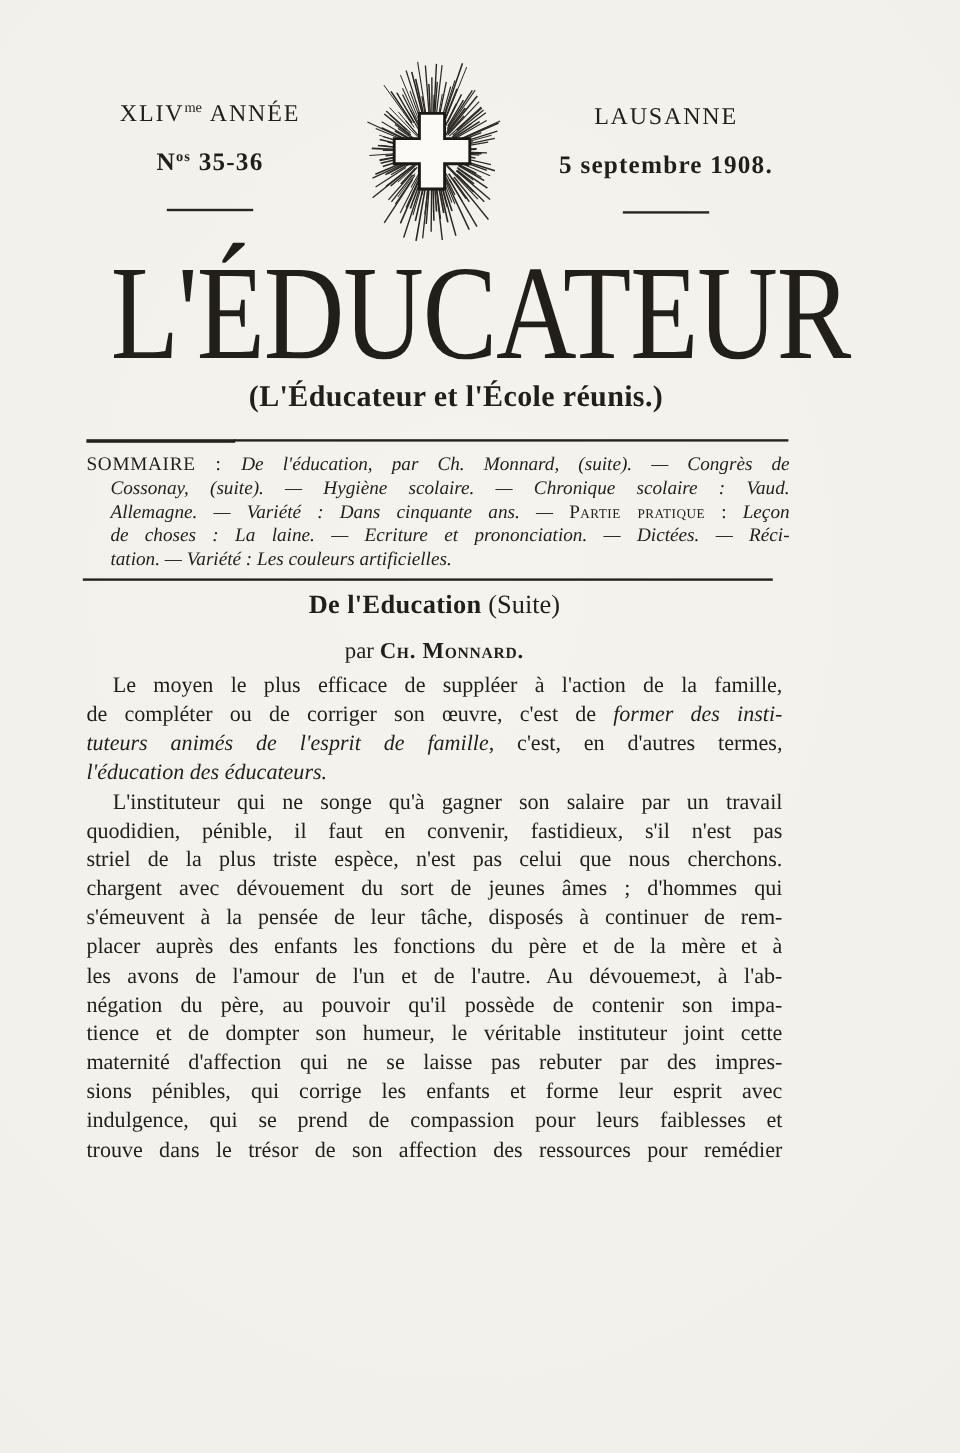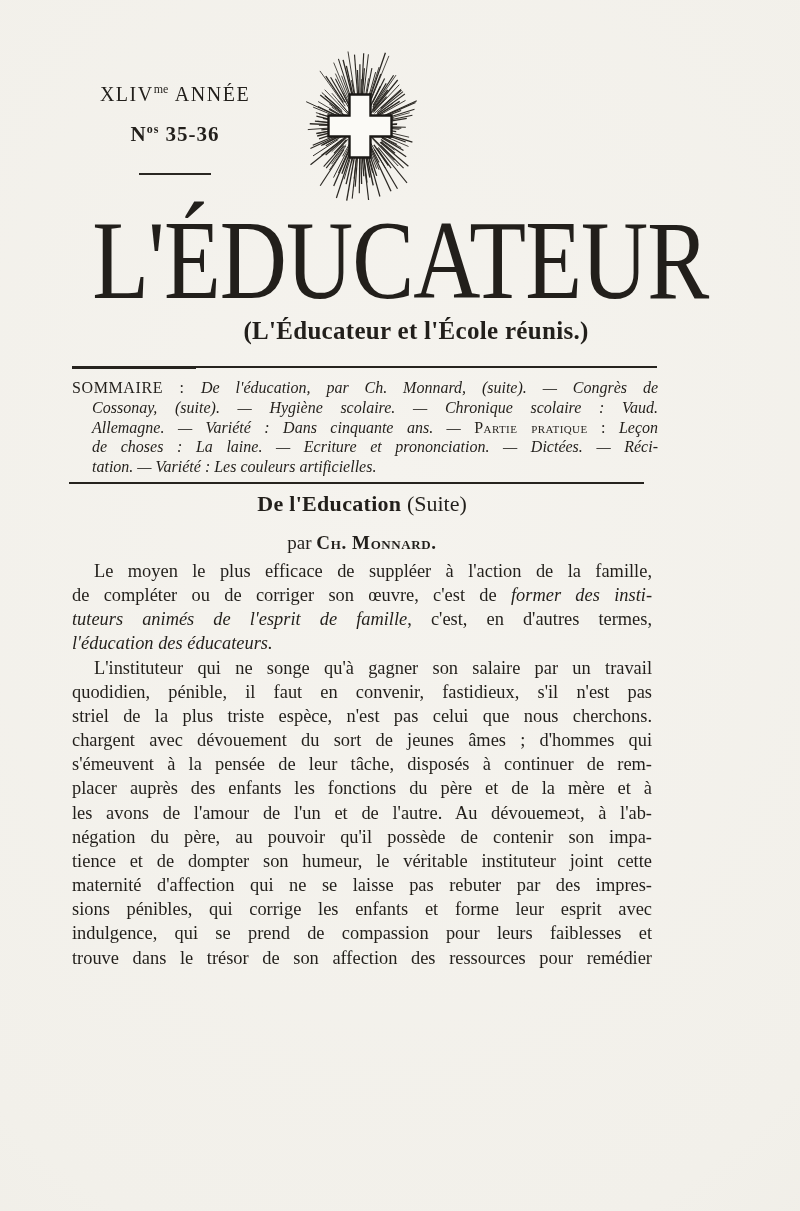--- a/index.html
+++ b/index.html
@@ -14,21 +14,21 @@
   .mh-right{position:absolute;left:455px;top:86px;width:200px;text-align:center;}
   .mh-line1{font-size:20px;letter-spacing:1.5px;white-space:nowrap;}
   .mh-line1 sup{font-size:12px;letter-spacing:0;}
   .mh-line2{font-size:21px;font-weight:700;letter-spacing:1px;margin-top:16px;white-space:nowrap;}
   .mh-line2 sup{font-size:12px;}
   .mh-rule{width:72px;height:2px;background:#2a2722;margin:26px auto 0;}
   .emblem{position:absolute;left:290px;top:44px;}
   
   .title{position:absolute;left:0;top:208px;width:800px;text-align:center;margin:0;font-weight:400;}
   .title-inner{display:inline-block;font-size:100px;line-height:1.05;letter-spacing:-1px;transform:scale(0.93,1.12);}
-  .subtitle{position:absolute;left:0;top:317px;width:760px;text-align:center;font-size:25px;font-weight:700;letter-spacing:0.3px;padding-left:36px;}
+  .subtitle{position:absolute;left:0;top:317px;width:760px;text-align:center;font-size:25px;font-weight:700;letter-spacing:0.3px;}
   
   .rule{position:absolute;background:#26231e;}
   .rule1a{left:72px;top:366px;width:124px;height:2.5px;}
   .rule1b{left:195px;top:366px;width:462px;height:1.7px;}
   .rule2{left:69px;top:482px;width:575px;height:1.7px;}
   
   .sommaire{position:absolute;left:72px;top:378px;width:586px;font-size:16px;line-height:19.8px;}
   .sommaire .jline.hang{padding-left:20px;}
   
   .heading{position:absolute;left:72px;top:491px;width:580px;text-align:center;font-size:22px;font-weight:400;margin:0;}
@@ -203,20 +203,25 @@
       <line x1="91.8" y1="75.5" x2="124.5" y2="65.3" stroke="#2b2823" stroke-width="1.02"></line>
       <line x1="89.0" y1="77.1" x2="119.7" y2="68.7" stroke="#2b2823" stroke-width="0.82"></line>
       <line x1="89.7" y1="77.4" x2="103.9" y2="73.9" stroke="#2b2823" stroke-width="0.93"></line>
       <line x1="91.2" y1="77.8" x2="122.4" y2="71.3" stroke="#2b2823" stroke-width="1.06"></line>
       <line x1="95.9" y1="77.9" x2="116.8" y2="74.4" stroke="#2b2823" stroke-width="1.09"></line>
       <line x1="91.7" y1="80.7" x2="107.2" y2="79.8" stroke="#2b2823" stroke-width="1.10"></line>
       <line x1="88.0" y1="81.2" x2="107.0" y2="80.3" stroke="#2b2823" stroke-width="1.28"></line>
       <path d="M59.5 50.5 h21 v21 h21 v21 h-21 v21 h-21 v-21 h-21 v-21 h21 Z" fill="#fbfaf6" stroke="#1b1916" stroke-width="2.4"></path>
     </svg>
 
+  <div class="mh-right">
+    <div class="mh-line1">LAUSANNE</div>
+    <div class="mh-line2">5 septembre 1908.</div>
+    <div class="mh-rule"></div>
+  </div>
 
   <h1 class="title"><span class="title-inner">L'ÉDUCATEUR</span></h1>
   <div class="subtitle">(L'Éducateur et l'École réunis.)</div>
 
   <div class="rule rule1a"></div>
   <div class="rule rule1b"></div>
 
   <section class="sommaire">
       <div class="jline"><span class="seg-label">SOMMAIRE : </span><span class="seg-i">De l'éducation, par Ch. Monnard, (suite). — Congrès de</span></div>
       <div class="jline hang"><span class="seg-i">Cossonay, (suite). — Hygiène scolaire. — Chronique scolaire : Vaud.</span></div>

